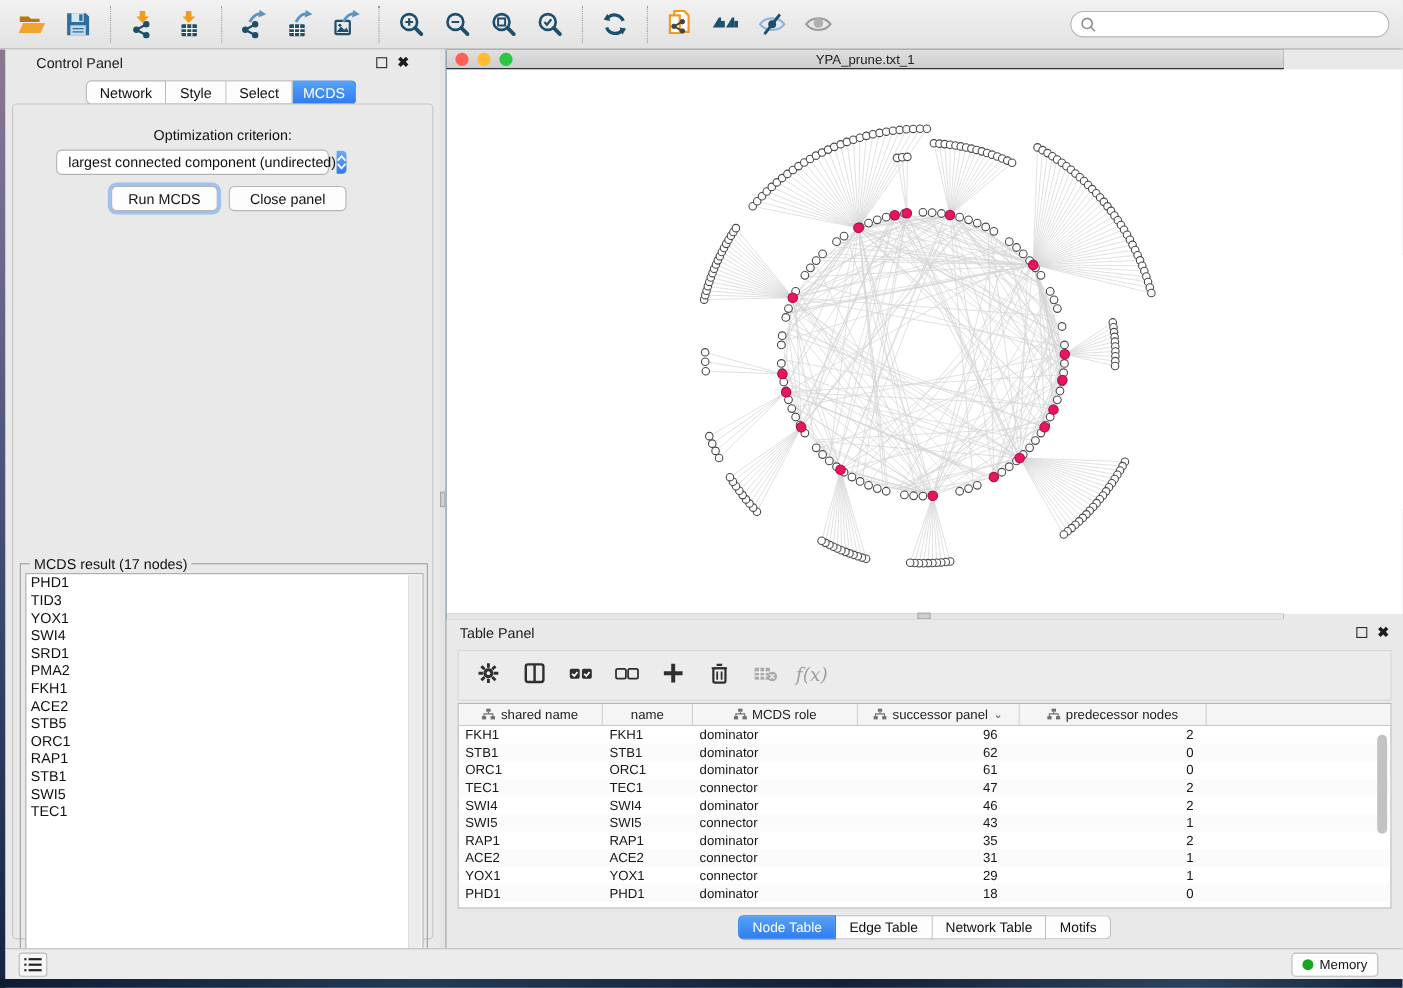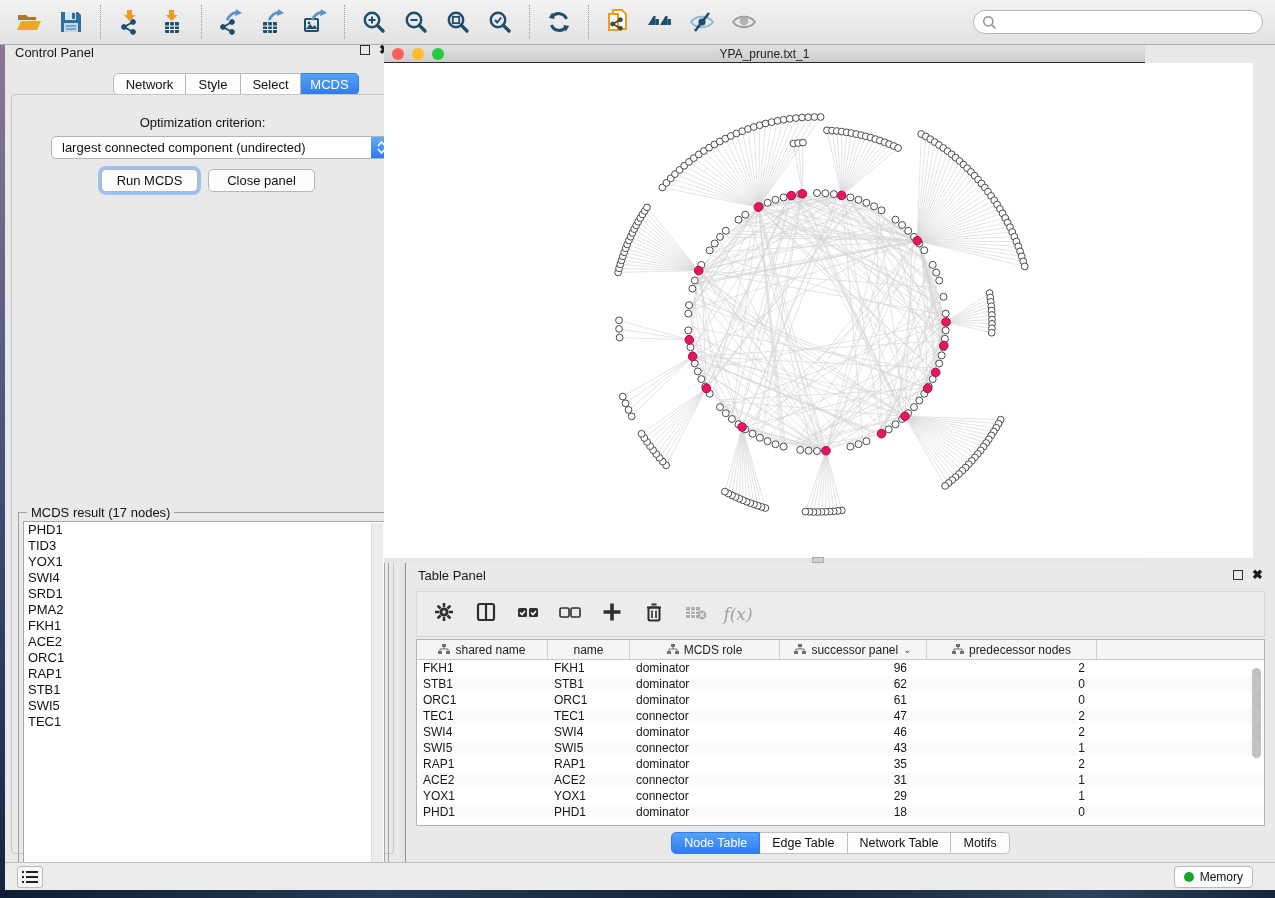--- a/index.html
+++ b/index.html
@@ -24,37 +24,37 @@
   .tb-btn svg { display:block; }
   #search-wrap { margin-left:auto; margin-right:12px; width:290px; height:24px;
     background:#fff; border:1px solid #b5b5b5; border-radius:12px;
     display:flex; align-items:center; padding:0 8px; gap:5px; }
   #search-wrap svg { flex:0 0 auto; }
   #search-input { border:none; outline:none; flex:1; font-size:13px; background:transparent; }
 
   
   #control-panel { left:5px; top:45px; width:395px; height:817px; background:#e9e9e9; }
   #cp-header { position:absolute; left:0; top:0; width:100%; height:24px;
-    display:flex; align-items:flex-start; padding:0 10px; }
+    display:flex; align-items:center; padding:0 28px; }
   #cp-title { font-size:13px; color:#1a1a1a; }
   .win-icons { margin-left:auto; display:flex; gap:9px; align-items:center; }
   .float-icon { width:10px; height:10px; border:1.6px solid #2c2c2c; display:inline-block; }
   .close-icon { font-size:13px; font-weight:bold; color:#1c1c1c; line-height:10px; }
   #cp-tabs { position:absolute; left:73px; top:28px; height:22px; display:flex; }
   .cp-tab { height:22px; display:flex; align-items:center; justify-content:center;
     background:#fdfdfd; border:1px solid #b9b9b9; border-left:none;
     font-size:13px; color:#111; cursor:default; }
   .cp-tab:first-child { border-left:1px solid #b9b9b9; border-radius:5px 0 0 5px; }
   .cp-tab:last-child { border-radius:0 5px 5px 0; }
   .cp-tab.active { background:linear-gradient(180deg,#55a2f7,#2f7df0); color:#fff; border-color:#2f7df0;text-align:center; }
   #cp-content { position:absolute; left:6px; top:49px; width:383px; height:760px;
     border:1px solid #c6c6c6; border-radius:4px; background:#e9e9e9; }
   #opt-label { position:absolute; left:0; top:20px; width:100%; text-align:center;
     font-size:13px; color:#111; }
-  #criterion-select { position:absolute; left:39px; top:41px; width:342px; height:23px;
+  #criterion-select { position:absolute; left:39px; top:41px; width:248px; height:23px;
     background:#fff; border:1px solid #b3b3b3; border-radius:5px;
     display:flex; align-items:center; font-size:13px; color:#111; cursor:default; }
   #criterion-select .sel-text { padding-left:10px; flex:1; white-space:nowrap; }
   #criterion-select .sel-btn { width:21px; height:100%;
     background:linear-gradient(180deg,#66aaf8,#2d7bf0); border-radius:0 4px 4px 0;
     display:flex; flex-direction:column; align-items:center; justify-content:center; gap:1px; }
   .sel-btn svg { display:block; }
   .cp-btn { position:absolute; top:74px; height:23px; background:#fdfdfd;
     border:1px solid #b5b5b5; border-radius:5px; font-size:13px; color:#111;
     display:flex; align-items:center; justify-content:center;
@@ -71,21 +71,21 @@
   #mcds-scroll { position:absolute; right:1px; top:1px; width:12px; height:356px;
     background:#ececec; border-left:1px solid #dcdcdc; }
 
   
   #splitter-v { left:400px; top:45px; width:6px; height:817px; background:#e4e4e4;
     border-right:1px solid #8f8f8f; }
   #splitter-v .handle { position:absolute; left:0; top:402px; width:5px; height:14px;
     background:#cfcfcf; border:1px solid #a5a5a5; }
 
   
-  #network-view { left:384px; top:45px; width:761px; height:518px; background:#0c4a6e; }
+  #network-view { left:406px; top:45px; width:761px; height:518px; background:#0c4a6e; }
   #nv-titlebar { position:absolute; left:0; top:0; width:100%; height:18px;
     background:linear-gradient(180deg,#e0e0e0,#cdcdcd); border-bottom:1px solid #2a2a2a;
     display:flex; align-items:center; }
   .traffic { width:12px; height:12px; border-radius:50%; margin-left:8px; }
   #nv-title { position:absolute; left:0; width:100%; text-align:center; font-size:12px; color:#222; }
   #nv-canvas { position:absolute; left:0; top:18px; width:869px; height:495px; background:#fff; }
   #nv-bottom-strip { position:absolute; left:0; top:513px; width:100%; height:5px; background:#e6e6e6; }
   #splitter-h-handle { position:absolute; left:428px; top:512px; width:12px; height:6px;
     background:#cfcfcf; border:1px solid #a9a9a9; }
 
@@ -358,21 +358,21 @@
 
 <div class="abs" id="control-panel">
   <div id="cp-header">
     <span id="cp-title">Control Panel</span>
     <span class="win-icons">
       <span class="float-icon"></span>
       <span class="close-icon">✖</span>
     </span>
   </div>
   <div id="cp-tabs">
-      <div class="cp-tab" style="width: 73px; margin-left: 35px;">Network</div>
+      <div class="cp-tab" style="width: 73px;">Network</div>
       <div class="cp-tab" style="width: 55px;">Style</div>
       <div class="cp-tab" style="width: 60px;">Select</div>
       <div class="cp-tab active" style="width: 58px;">MCDS</div>
     </div>
   <div id="cp-content">
     <div id="opt-label">Optimization criterion:</div>
     <div id="criterion-select">
       <span class="sel-text">largest connected component (undirected)</span>
       <span class="sel-btn">
         <svg width="9" height="6" viewBox="0 0 9 6">
@@ -390,20 +390,21 @@
       <div id="mcds-list">
         <div id="mcds-items">
             <div class="mcds-item">PHD1</div>
             <div class="mcds-item">TID3</div>
             <div class="mcds-item">YOX1</div>
             <div class="mcds-item">SWI4</div>
             <div class="mcds-item">SRD1</div>
             <div class="mcds-item">PMA2</div>
             <div class="mcds-item">FKH1</div>
             <div class="mcds-item">ACE2</div>
+            <div class="mcds-item">STB5</div>
             <div class="mcds-item">ORC1</div>
             <div class="mcds-item">RAP1</div>
             <div class="mcds-item">STB1</div>
             <div class="mcds-item">SWI5</div>
             <div class="mcds-item">TEC1</div>
           </div>
         <div id="mcds-scroll"></div>
       </div>
     </div>
   </div>

